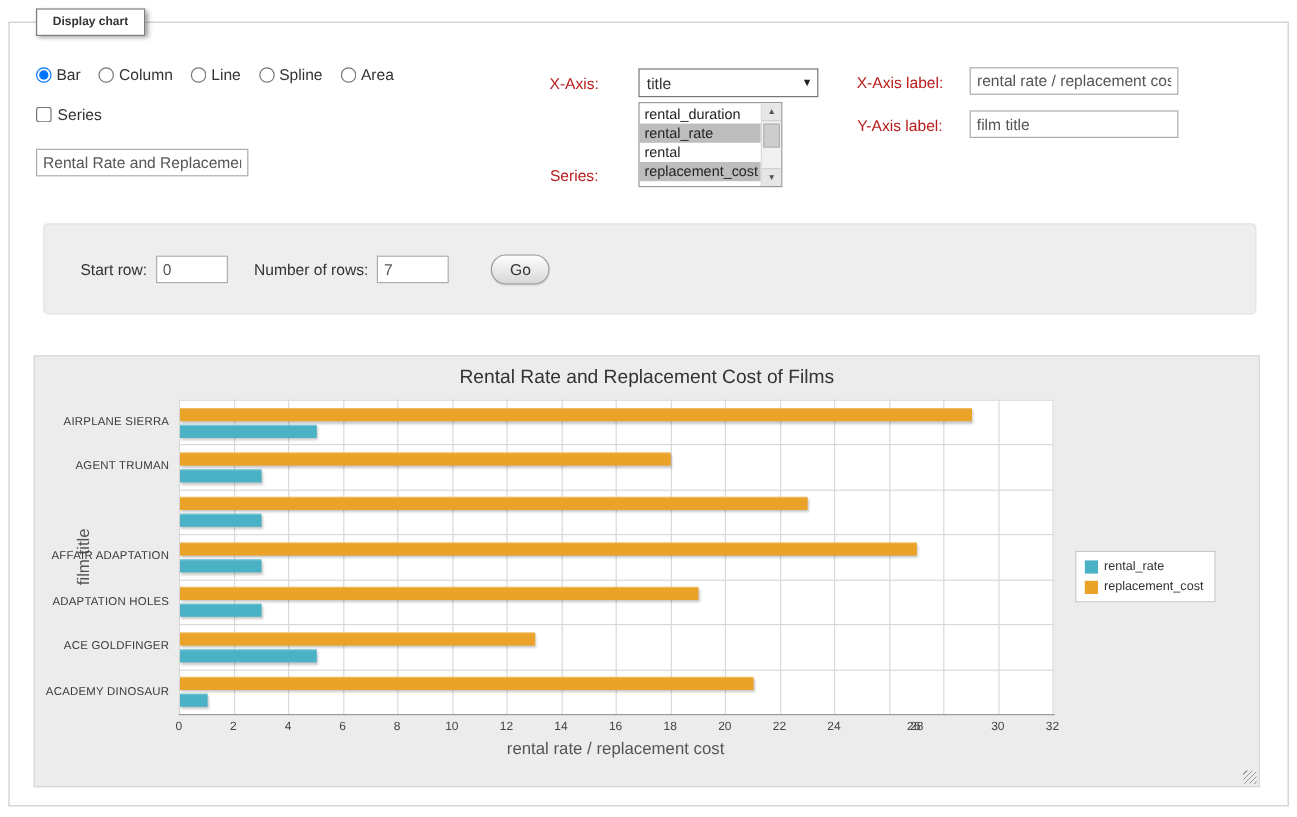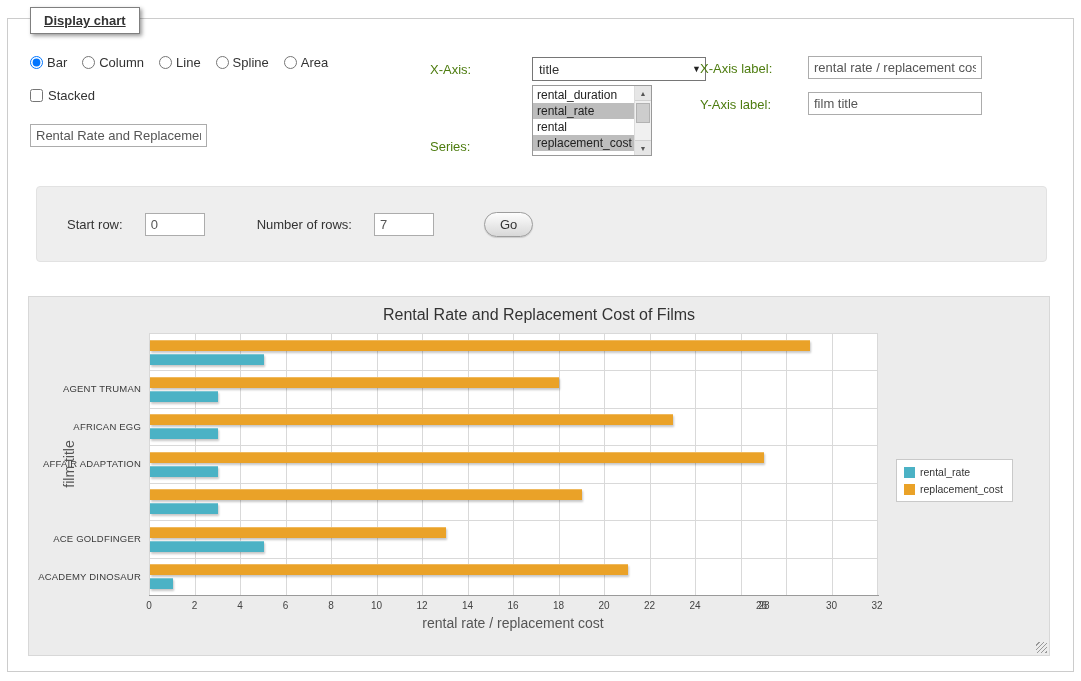--- a/index.html
+++ b/index.html
@@ -1,51 +1,51 @@
 <!DOCTYPE html>
 <html><head>
 <meta charset="utf-8">
 <style>
   * { box-sizing: border-box; margin: 0; padding: 0; }
   body { background: #fff; font-family: "Liberation Sans", sans-serif; }
   .page { position: relative; width: 1081px; height: 681px; background: #fff; font-size: 13px; color: #333; overflow: hidden; }
 
   .fieldset { position: absolute; left: 7px; top: 18px; width: 1067px; height: 654px; border: 1px solid #ccc; }
-  .legendbox { position: absolute; left: 30px; top: 7px; background: #fff; border: 1px solid #7f7f7f; padding: 5px 13px; font-weight: bold; font-size: 13px; box-shadow: 2px 2px 4px rgba(0,0,0,.4); z-index: 2; text-decoration: underline; }
+  .legendbox { position: absolute; left: 30px; top: 7px; background: #fff; border: 1px solid #7f7f7f; padding: 5px 13px; font-weight: bold; font-size: 10px; box-shadow: 2px 2px 4px rgba(0,0,0,.4); z-index: 2; }
 
   .radio-group { position: absolute; left: 30px; top: 55px; display: flex; gap: 15px; align-items: center; }
   .radio-group label { display: flex; gap: 4px; align-items: center; cursor: pointer; }
   .stacked-row { position: absolute; left: 30px; top: 88px; display: flex; gap: 5px; align-items: center; cursor: pointer; }
 
   input[type=text], .text-input { border: 1px solid #acacac; background: #fff; color: #555; font-family: "Liberation Sans", sans-serif; font-size: 13px; padding: 2px 5px; }
   .title-input { position: absolute; left: 30px; top: 124px; width: 177px; height: 23px; white-space: nowrap; overflow: hidden; }
 
-  .form-label { position: absolute; color: #4d7c0f; text-align: left; }
+  .form-label { position: absolute; color: #b91c1c; text-align: center; }
   .lbl-xaxis { left: 430px; top: 62px; width: 97px; }
   .lbl-series { left: 430px; top: 139px; width: 97px; }
   .lbl-xaxislabel { left: 700px; top: 61px; width: 100px; }
   .lbl-yaxislabel { left: 700px; top: 97px; width: 100px; }
 
-  .select { position: absolute; left: 532px; top: 57px; width: 174px; height: 24px; border: 1px solid #767676; background: #fff; display: flex; align-items: center; justify-content: space-between; padding: 0 4px 0 6px; cursor: pointer; }
+  .select { position: absolute; left: 532px; top: 57px; width: 150px; height: 24px; border: 1px solid #767676; background: #fff; display: flex; align-items: center; justify-content: space-between; padding: 0 4px 0 6px; cursor: pointer; }
   .select .arrow { font-size: 9px; color: #222; }
 
   .listbox { position: absolute; left: 532px; top: 85px; width: 120px; height: 71px; border: 1px solid #999; background: #fff; overflow: hidden; }
   .listbox .opts { position: absolute; left: 0; top: 1px; right: 17px; }
   .opt { height: 16px; line-height: 16px; padding-left: 4px; font-size: 12px; white-space: nowrap; overflow: hidden; cursor: pointer; color: #222; }
   .opt.sel { background: #bdbdbd; }
   .scroll { position: absolute; right: 0; top: 0; bottom: 0; width: 17px; background: #f0f0f0; border-left: 1px solid #dcdcdc; }
   .scroll .btn { position: absolute; left: 0; right: 0; height: 15px; background: #e6e6e6; color: #555; font-size: 7px; text-align: center; line-height: 15px; cursor: pointer; }
   .scroll .up { top: 0; border-bottom: 1px solid #d0d0d0; }
   .scroll .down { bottom: 0; border-top: 1px solid #d0d0d0; }
   .scroll .thumb { position: absolute; left: 1px; right: 1px; top: 17px; height: 20px; background: #cdcdcd; border: 1px solid #b2b2b2; cursor: pointer; }
 
   .input-xaxislabel { position: absolute; left: 808px; top: 56px; width: 174px; height: 23px; }
   .input-yaxislabel { position: absolute; left: 808px; top: 92px; width: 174px; height: 23px; }
 
-  .rows-panel { position: absolute; left: 36px; top: 186px; width: 1011px; height: 76px; background: #eee; border: 1px solid #e2e2e2; border-radius: 4px; display: flex; align-items: center; padding-left: 30px; gap: 22px; }
+  .rows-panel { position: absolute; left: 36px; top: 186px; width: 1011px; height: 76px; background: #eee; border: 1px solid #e2e2e2; border-radius: 4px; display: flex; align-items: center; padding-left: 30px; gap: 7px; }
   .rows-panel input { width: 60px; height: 23px; }
   .rows-panel .gap { width: 8px; }
   .go-button { margin-left: 28px; border-radius: 14px; padding: 4px 15px; background: linear-gradient(#fdfdfd, #d8d8d8); border: 1px solid #9d9d9d; font-size: 13px; color: #333; font-family: "Liberation Sans", sans-serif; box-shadow: 0 1px 1px rgba(0,0,0,.15); cursor: pointer; }
 
   .chart-panel { position: absolute; left: 28px; top: 296px; width: 1022px; height: 360px; background: #ececec; border: 1px solid #d8d8d8; }
   .chart-title { position: absolute; top: 9px; left: 0; right: 0; text-align: center; font-size: 16px; color: #333; }
   .plot-bg { position: absolute; left: 120px; top: 36px; width: 729px; height: 262px; background: #fff; }
   .xaxis-line { position: absolute; left: 120px; top: 298px; width: 730px; height: 1px; background: #9a9a9a; }
   .x-title { position: absolute; left: 120px; width: 728px; top: 318px; text-align: center; font-size: 14px; color: #555; }
   .y-title { position: absolute; left: 40px; top: 167px; transform: translate(-50%,-50%) rotate(-90deg); font-size: 14px; color: #555; white-space: nowrap; }
@@ -89,21 +89,21 @@
         <span>Spline</span>
       </label>
       <label>
         <input type="radio" name="ctype" style="">
         <span>Area</span>
       </label>
     </div>
 
   <label class="stacked-row">
     <input type="checkbox" style="">
-    <span>Stacked</span>
+    <span>Series</span>
   </label>
 
   <input type="text" class="title-input" value="Rental Rate and Replacement Cost of Films" style="">
 
   <div class="form-label lbl-xaxis">X-Axis:</div>
   <div class="select">
     <span>title</span>
     <span class="arrow">▼</span>
   </div>
 
@@ -188,23 +188,24 @@
       <div class="vgrid" style="left: 666px;"></div>
       <div class="xtick" style="left: 651px;">24</div>
       <div class="vgrid" style="left: 711.5px;"></div>
       <div class="xtick" style="left: 708px; text-align: right;">26</div>
       <div class="vgrid" style="left: 757px;"></div>
       <div class="xtick" style="left: 720px;">28</div>
       <div class="vgrid" style="left: 802.5px;"></div>
       <div class="xtick" style="left: 787.5px;">30</div>
       <div class="vgrid" style="left: 848px;"></div>
       <div class="xtick" style="left: 833px;">32</div>
+      <div class="cat-label" style="top: 36px; height: 37.4286px; line-height: 37.4286px;">AIRPLANE SIERRA</div>
       <div class="cat-label" style="top: 73.4286px; height: 37.4286px; line-height: 37.4286px;">AGENT TRUMAN</div>
-      <div class="cat-label" style="top: 110.857px; height: 37.4286px; line-height: 37.4286px;">AFRICAN EGG</div>
       <div class="cat-label" style="top: 148.286px; height: 37.4286px; line-height: 37.4286px;">AFFAIR ADAPTATION</div>
+      <div class="cat-label" style="top: 185.714px; height: 37.4286px; line-height: 37.4286px;">ADAPTATION HOLES</div>
       <div class="cat-label" style="top: 260.571px; height: 37.4286px; line-height: 37.4286px;">ACADEMY DINOSAUR</div>
       <div class="cat-label" style="top: 223.143px; height: 37.4286px; line-height: 37.4286px;">ACE GOLDFINGER</div>
       <div class="bar" style="left: 121px; top: 42.5px; width: 659.522px; background: rgb(234, 162, 40);"></div>
       <div class="bar" style="left: 121px; top: 79.9286px; width: 409.272px; background: rgb(234, 162, 40);"></div>
       <div class="bar" style="left: 121px; top: 117.357px; width: 523.022px; background: rgb(234, 162, 40);"></div>
       <div class="bar" style="left: 121px; top: 154.786px; width: 614.022px; background: rgb(234, 162, 40);"></div>
       <div class="bar" style="left: 121px; top: 192.214px; width: 432.022px; background: rgb(234, 162, 40);"></div>
       <div class="bar" style="left: 121px; top: 229.643px; width: 295.522px; background: rgb(234, 162, 40);"></div>
       <div class="bar" style="left: 121px; top: 267.071px; width: 477.522px; background: rgb(234, 162, 40);"></div>
       <div class="bar" style="left: 121px; top: 56.5px; width: 113.522px; background: rgb(75, 178, 197);"></div>

